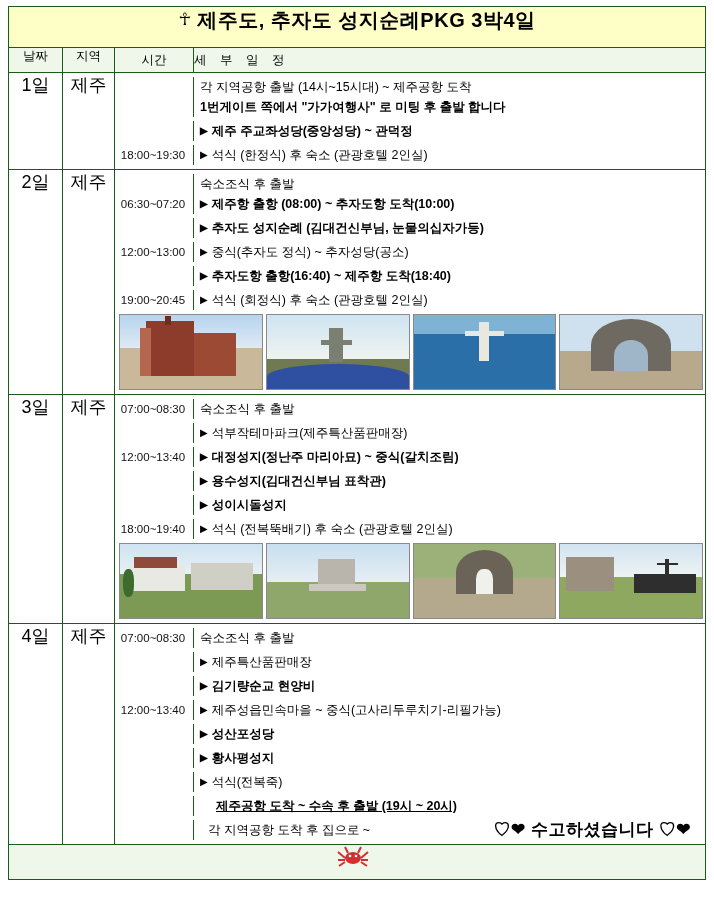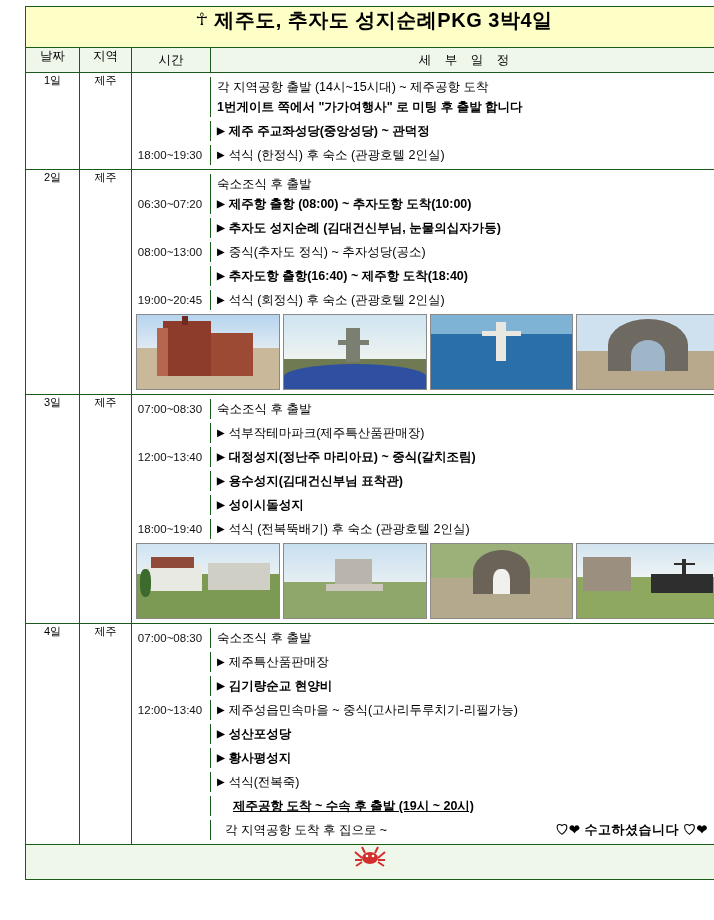--- a/index.html
+++ b/index.html
@@ -7,21 +7,21 @@
     width:714px;height:920px;
     background:#ffffff;
     font-family:"Liberation Sans", sans-serif;
     font-size:12px;
     color:#000000;
   }
   .page{
     position:relative;
     width:698px;height:920px;
     box-sizing:border-box;
-    padding:6px 25px;
+    padding:6px 8px;
   }
   table.itin{
     width:698px;
     border-collapse:collapse;
     table-layout:fixed;
   }
   table.itin td, table.itin th{
     border:1px solid #1a5b1a;
     vertical-align:top;
     padding:0;
@@ -50,21 +50,21 @@
     text-align:center;
     font-size:12.5px;
     height:24px;
     vertical-align:middle;
     font-weight:normal;
   }
   
   .daycell,.regioncell{
     text-align:center;
     vertical-align:middle;
-    font-size:11px;
+    font-size:18px;
   }
   .detailcell{padding:0;}
   .line{
     display:flex;
     align-items:center;
     min-height:20px;
     line-height:20px;
   }
   .time{
     width:78px;
@@ -118,21 +118,21 @@
     font-size:14px;
     font-weight:bold;
     letter-spacing:0.3px;
   }
   .crab{
     display:inline-block;
     vertical-align:middle;
     margin-right:8px;
   }
   .note-right{
-    font-size:13px;
+    font-size:17px;
     font-weight:bold;
     letter-spacing:0.5px;
   }
   .rightnote{margin-left:auto;padding-right:14px;}
 </style>
 </head>
 <body>
 
 <div class="page">
   <table class="itin">
@@ -150,21 +150,21 @@
       </td>
     </tr>
 
     <tr>
       <td class="hdr">날짜</td>
       <td class="hdr">지역</td>
       <td class="hdr" colspan="2">
         <div style="display:flex;height:24px;">
           <div style="width:78px;min-width:78px;line-height:24px;">시간</div>
           <div style="width:1px;background:#1a5b1a;"></div>
-          <div class="detail" style="flex:1;text-align:center;line-height:24px;letter-spacing:5px;">세 부 일 정</div>
+          <div class="detail" style="flex:1;text-align:left;line-height:24px;letter-spacing:5px;">세 부 일 정</div>
         </div>
       </td>
     </tr>
 
     <tr>
       <td class="daycell">1일</td>
       <td class="regioncell">제주</td>
       <td class="detailcell" colspan="2">
         <div class="pad"></div>
         <div class="line">
@@ -209,21 +209,21 @@
           <div class="txt b"><span class="tri">▶</span><span>제주항 출항 (08:00) ~ 추자도항 도착(10:00)</span></div>
         </div>
         <div class="pad"></div>
         <div class="line">
           <div class="time"></div>
           <div class="sep"></div>
           <div class="txt b"><span class="tri">▶</span><span>추자도 성지순례 (김대건신부님, 눈물의십자가등)</span></div>
         </div>
         <div class="pad"></div>
         <div class="line">
-          <div class="time">08:00~13:00</div>
+          <div class="time">12:00~13:00</div>
           <div class="sep"></div>
           <div class="txt"><span class="tri">▶</span><span>중식(추자도 정식) ~ 추자성당(공소)</span></div>
         </div>
         <div class="pad"></div>
         <div class="line">
           <div class="time"></div>
           <div class="sep"></div>
           <div class="txt b"><span class="tri">▶</span><span>추자도항 출항(16:40) ~ 제주항 도착(18:40)</span></div>
         </div>
         <div class="pad"></div>

